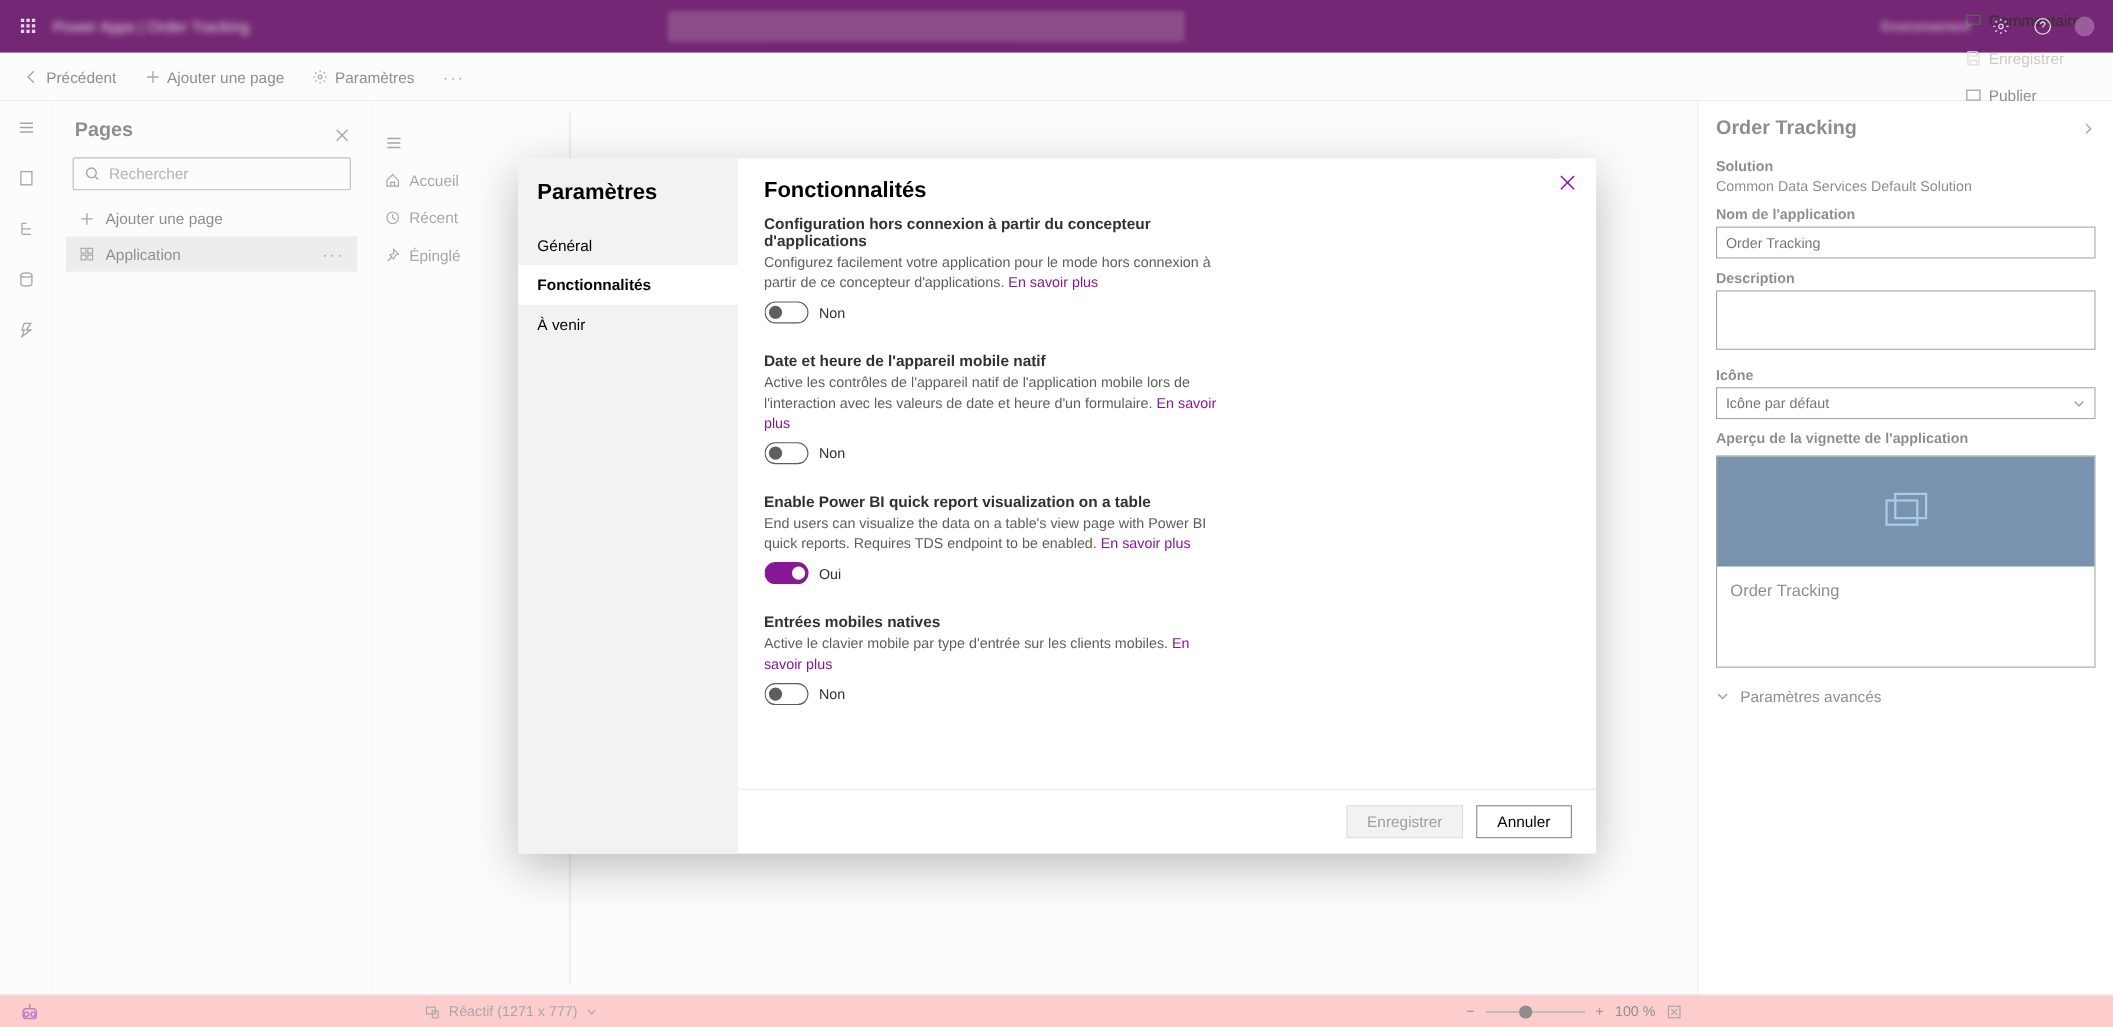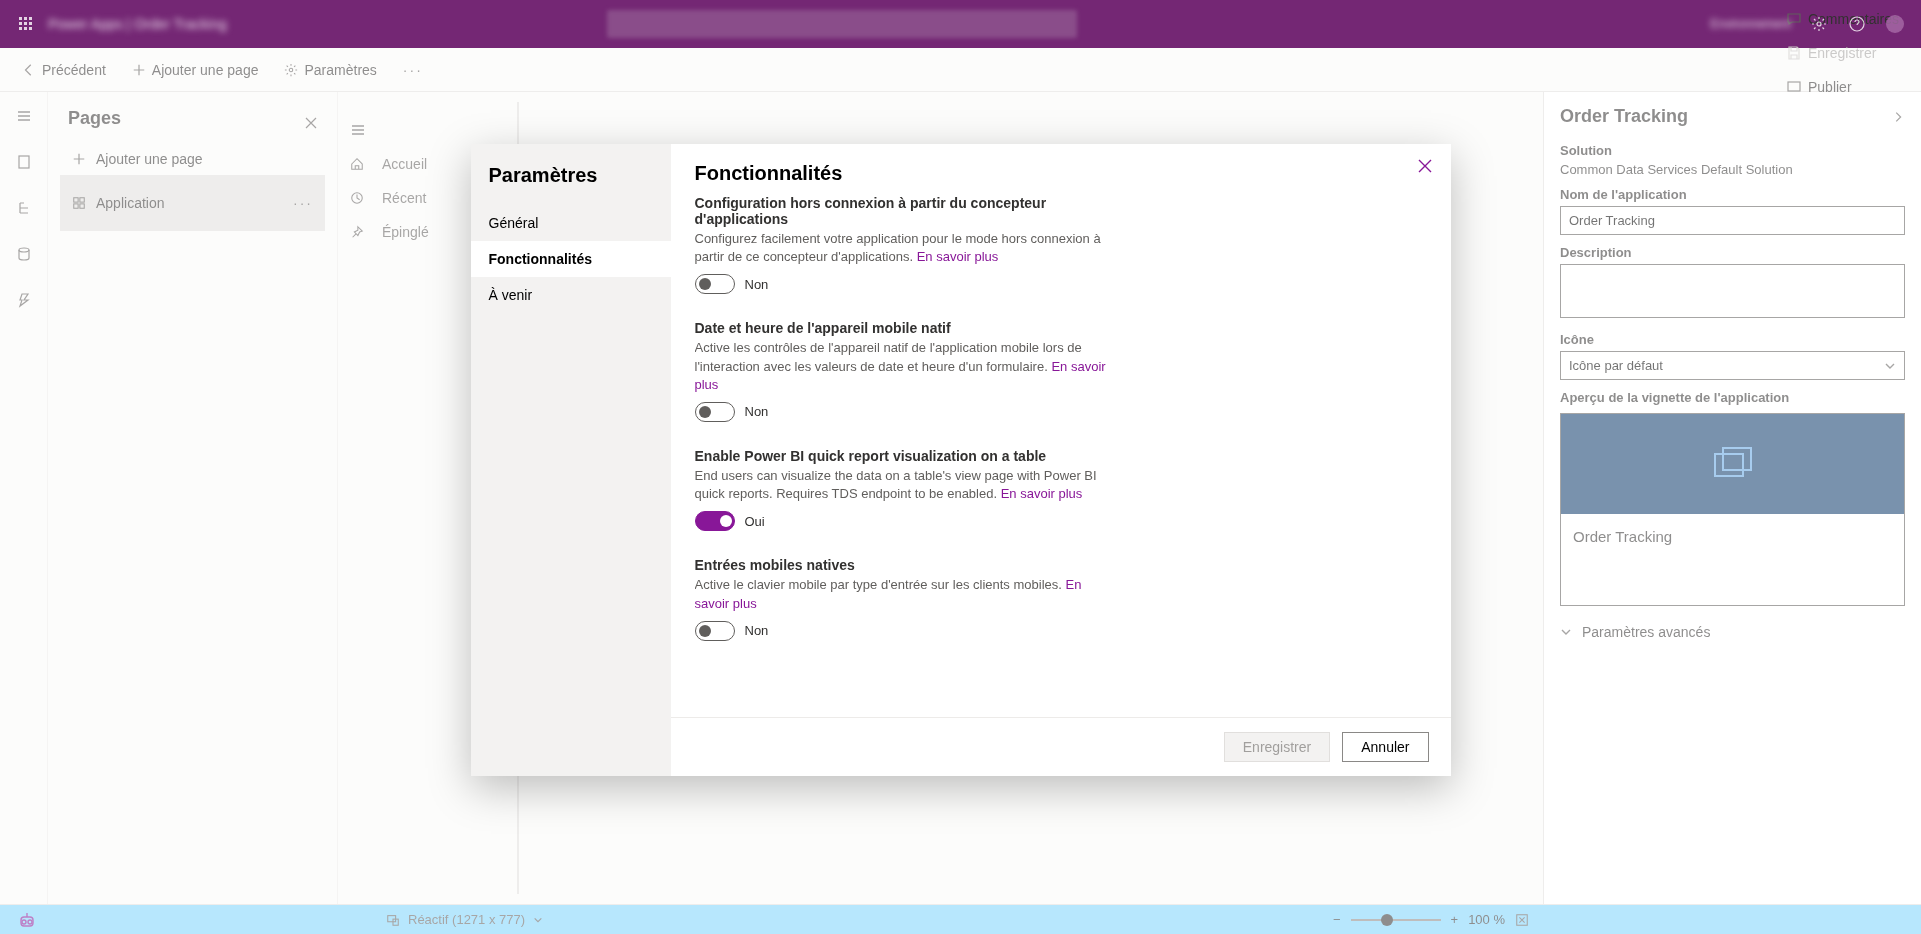--- a/index.html
+++ b/index.html
@@ -28,47 +28,47 @@
 .rail-icon { width: 32px; height: 32px; display: flex; align-items: center; justify-content: center; color: #605e5c; cursor: pointer; }
 
 
 .pages-panel { width: 290px; background: #faf9f8; border-right: 1px solid #edebe9; padding: 12px 12px; position: relative; }
 .pages-header { display: flex; align-items: flex-end; justify-content: space-between; padding: 4px 8px 14px 8px; }
 .pages-title { font-size: 18px; font-weight: 600; color: #323130; }
 .close-x { color: #605e5c; cursor: pointer; font-size: 14px; }
 .search-box { display: flex; align-items: center; gap: 8px; border: 1px solid #8a8886; border-radius: 2px; padding: 6px 10px; margin: 0 6px 10px 6px; color: #605e5c; font-size: 14px; background: #fff0; }
 .search-box input { border: none; outline: none; background: transparent; flex: 1; font-size: 14px; }
 .add-page { display: flex; align-items: center; gap: 10px; padding: 8px 12px; color: #323130; font-size: 14px; cursor: pointer; }
-.tree-item { display: flex; align-items: center; gap: 10px; padding: 20px 12px; font-size: 14px; color: #323130; cursor: pointer; }
+.tree-item { display: flex; align-items: center; gap: 10px; padding: 8px 12px; font-size: 14px; color: #323130; cursor: pointer; }
 .tree-item.active { background: #e1dfdd; }
 .tree-dots { margin-left: auto; color: #605e5c; letter-spacing: 2px; }
 
 
 .canvas-wrap { flex: 1; display: flex; background: #faf9f8; padding: 10px 2px 10px 0; }
-.canvas-rail-btn { display:flex; align-items:center; gap:18px; color:#605e5c; font-size:14px; cursor:pointer; padding:4px; }
+.canvas-rail-btn { display:flex; align-items:center; gap:8px; color:#605e5c; font-size:14px; cursor:pointer; padding:4px; }
 .canvas-rail-expanded { width: 180px; border-right: 1px solid #e1dfdd; display:flex; flex-direction:column; padding: 16px 8px; gap: 10px; background:#faf9f8; }
 .canvas-main { flex:1; border-left: 1px solid #e1dfdd; background: #faf9f8; position: relative; }
 
 
 .right-panel { width: 378px; background: #fff; border-left: 1px solid #e1dfdd; padding: 14px 16px; overflow-y:auto; }
 .rp-header { display:flex; align-items:center; justify-content:space-between; margin-bottom: 16px; }
 .rp-title { font-size: 18px; font-weight: 600; color: #323130; }
 .rp-chev { color:#605e5c; }
 .rp-label { font-size: 13px; font-weight: 600; color: #323130; margin-top: 10px; margin-bottom: 4px; }
 .rp-text { font-size: 13px; color: #323130; }
 .rp-input { width: 100%; border: 1px solid #605e5c; padding: 6px 8px; font-size: 13px; border-radius: 0; }
 .rp-textarea { width: 100%; height: 54px; border: 1px solid #605e5c; padding: 6px 8px; font-size: 13px; resize: none; }
 .rp-select { width: 100%; border: 1px solid #605e5c; padding: 6px 8px; font-size: 13px; background: #fff; display:flex; justify-content:space-between; align-items:center; cursor:pointer; }
 .tile-preview { margin-top: 8px; border: 1px solid #605e5c; }
 .tile-top { height: 100px; background: #0b3a6b; display:flex; align-items:center; justify-content:center; }
 .tile-bottom { padding: 14px 12px 60px 12px; font-size: 15px; color: #323130; }
 .rp-adv { display:flex; align-items:center; gap:10px; margin-top: 18px; cursor:pointer; color:#323130; font-size:14px; }
 
 
-.statusbar { position:absolute; bottom:0; left:0; right:0; height:30px; background:#7dd3fc; border-top:1px solid #e1dfdd; display:flex; align-items:center; padding: 0 12px; }
+.statusbar { position:absolute; bottom:0; left:0; right:0; height:30px; background:#fca5a5; border-top:1px solid #e1dfdd; display:flex; align-items:center; padding: 0 12px; }
 .status-left { margin-left: 48px; width:290px; }
 .status-bot { color:#605e5c; }
 .status-center { display:flex; align-items:center; gap:8px; color:#605e5c; font-size:13px; margin-left: 12px; }
 .status-right { margin-left:auto; display:flex; align-items:center; gap:10px; color:#323130; font-size:13px; padding-right: 380px; }
 .zoom-track { width: 90px; height: 2px; background: #8a8886; position:relative; }
 .zoom-thumb { width: 12px; height:12px; background:#323130; border-radius:50%; position:absolute; top:-5px; left: 30px; }
 
 
 .overlay { position: absolute; top:48px; left:0; right:0; bottom:0; background: rgba(255,255,255,0.45); display:flex; align-items:flex-start; justify-content:center; padding-top: 96px; z-index: 10; }
 .modal { width: 980px; height: 632px; background: #fff; box-shadow: 0 12px 40px rgba(0,0,0,0.25); display:flex; position: relative; }
@@ -239,20 +239,27 @@
 
   <div class="pages-panel">
     <div class="pages-header">
       <span class="pages-title">Pages</span>
       <span class="close-x">
         <svg width="12" height="12" viewBox="0 0 12 12" stroke="#605e5c" stroke-width="1.2">
             <path d="M1 1l10 10M11 1L1 11"></path>
           </svg>
       </span>
     </div>
+    <div class="search-box">
+      <svg width="14" height="14" viewBox="0 0 16 16" fill="none" stroke="#605e5c" stroke-width="1.4">
+          <circle cx="7" cy="7" r="5"></circle>
+          <path d="M11 11l3 3"></path>
+        </svg>
+      <input placeholder="Rechercher" style="">
+    </div>
     <div class="add-page">
       <svg width="14" height="14" viewBox="0 0 16 16" fill="none" stroke="#605e5c" stroke-width="1.4">
           <path d="M8 2v12M2 8h12"></path>
         </svg>
       <span>Ajouter une page</span>
     </div>
     <div class="tree-item active">
       <svg width="14" height="14" viewBox="0 0 16 16" fill="none" stroke="#605e5c" stroke-width="1.2">
           <rect x="2" y="2" width="5" height="5"></rect>
           <rect x="9" y="2" width="5" height="5"></rect>

